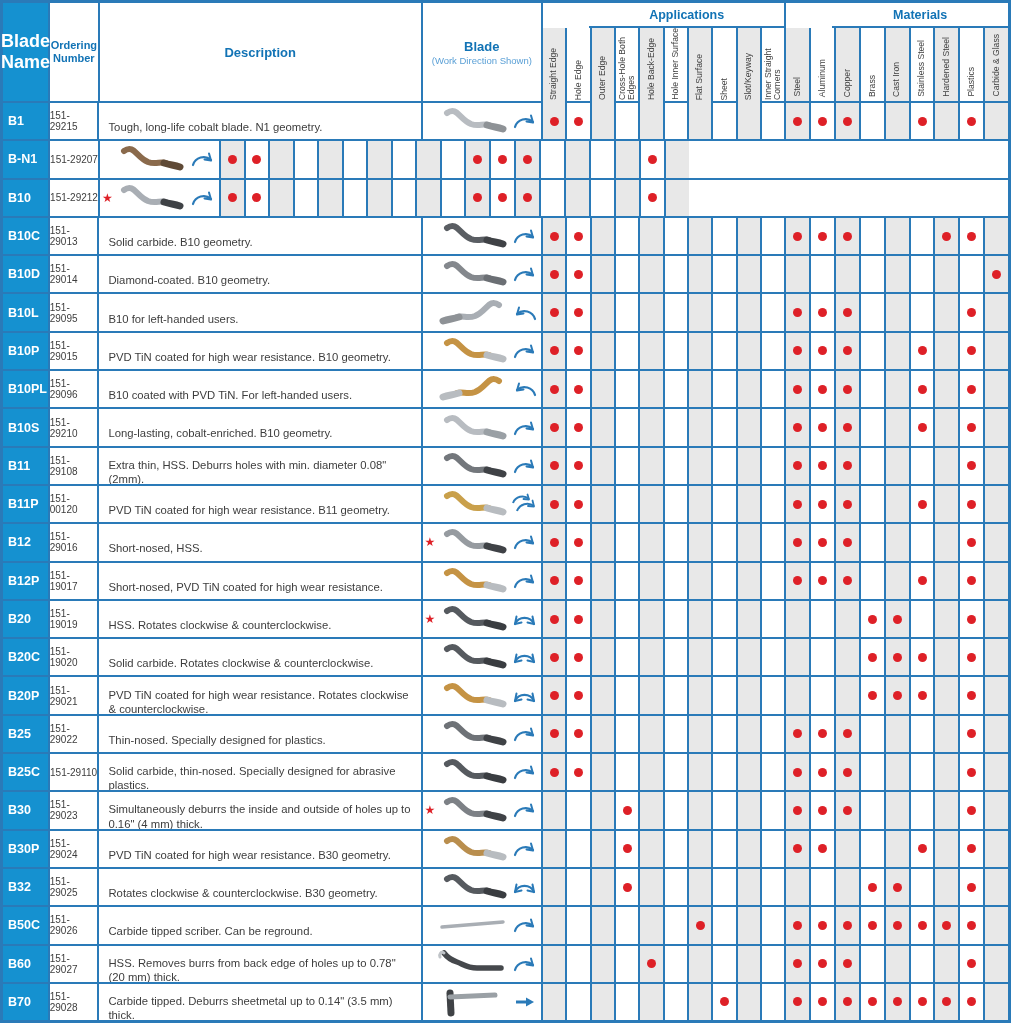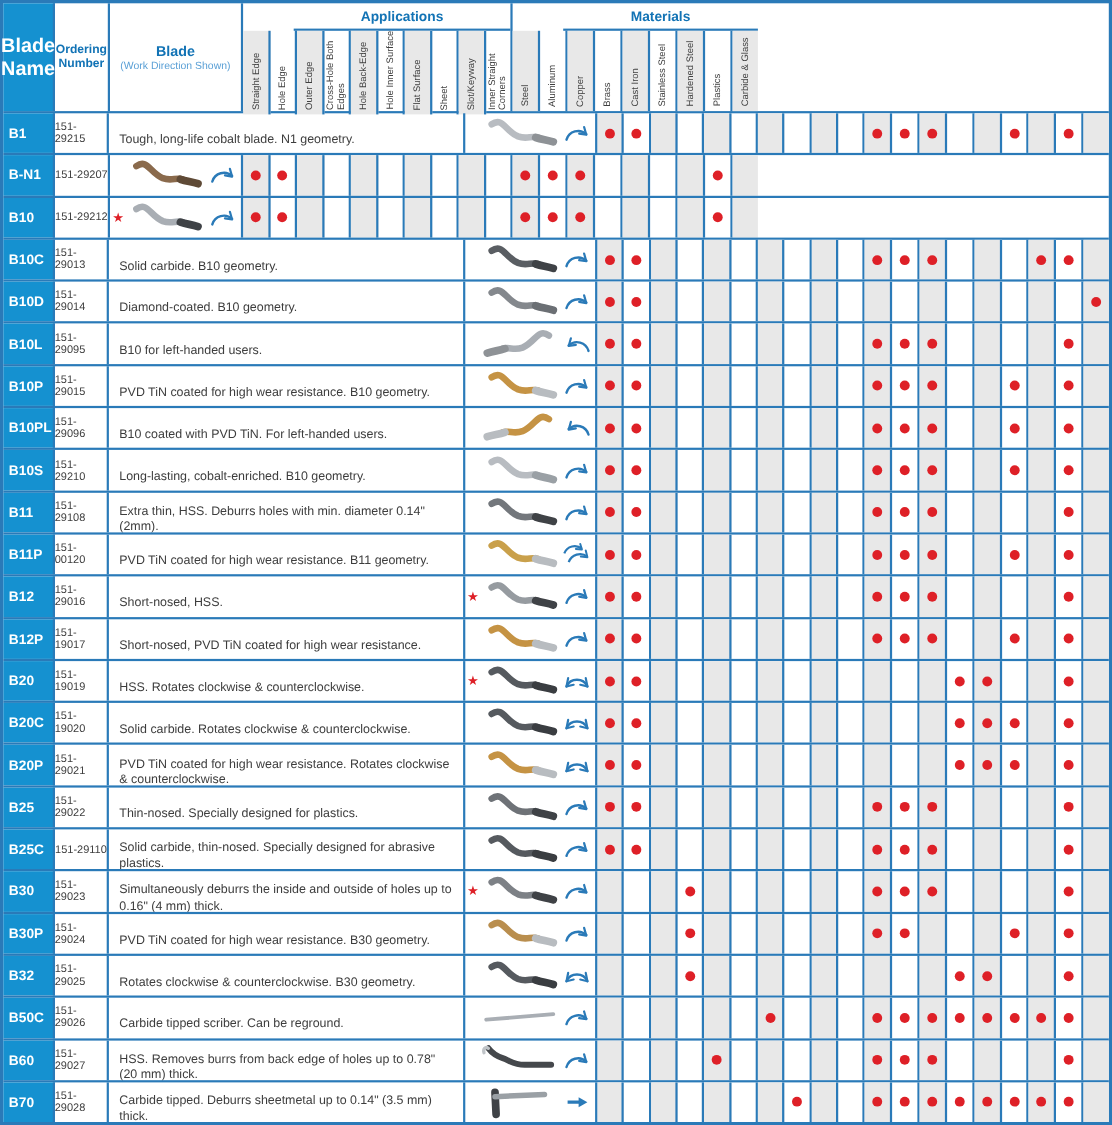--- a/index.html
+++ b/index.html
@@ -49,20 +49,21 @@
   .dotgroup.mats .dcell:last-child{border-right:none;}
   .dot{width:9px;height:9px;border-radius:50%;background:var(--red);}
 </style>
 </head>
 <body>
 
 <div class="table">
   <div class="thead">
     <div class="hcell name">Blade Name</div>
     <div class="hcell order">Ordering Number</div>
+    <div class="hcell desc">Description</div>
     <div class="hcell blade">
       <div>Blade</div>
       <div class="sub">(Work Direction Shown)</div>
     </div>
     <div class="hgroup apps">
       <div class="gtitle">Applications</div>
       <div class="vlabels" id="apps-labels">
           <div class="vcell shade">
             <span>Straight Edge</span>
           </div>
@@ -629,21 +630,21 @@
           <div class="dcell">
             <span class="dot"></span>
           </div>
           <div class="dcell shade"></div>
         </div>
       </div>
       <div class="row">
         <div class="cell c-name">B11</div>
         <div class="cell c-order">151-29108</div>
         <div class="cell c-desc">
-          <div>Extra thin, HSS. Deburrs holes with min. diameter 0.14" (2mm).</div>
+          <div>Extra thin, HSS. Deburrs holes with min. diameter 0.08" (2mm).</div>
         </div>
         <div class="cell c-blade">
           <span style="display:flex;align-items:center;">
             <svg width="72" height="32" viewBox="0 0 72 32">
               <path d="M10 8 C20 1,22 14,34 19 C42 22,46 18,52 20" fill="none" stroke="#73777c" stroke-width="6" stroke-linecap="round"></path>
               <path d="M50 20 C56 22,60 22,66 24" fill="none" stroke="#3f4246" stroke-width="7" stroke-linecap="round"></path>
             </svg>
           </span>
           <span style="display:flex;align-items:center;">
             <svg width="26" height="20" viewBox="0 0 26 20">

